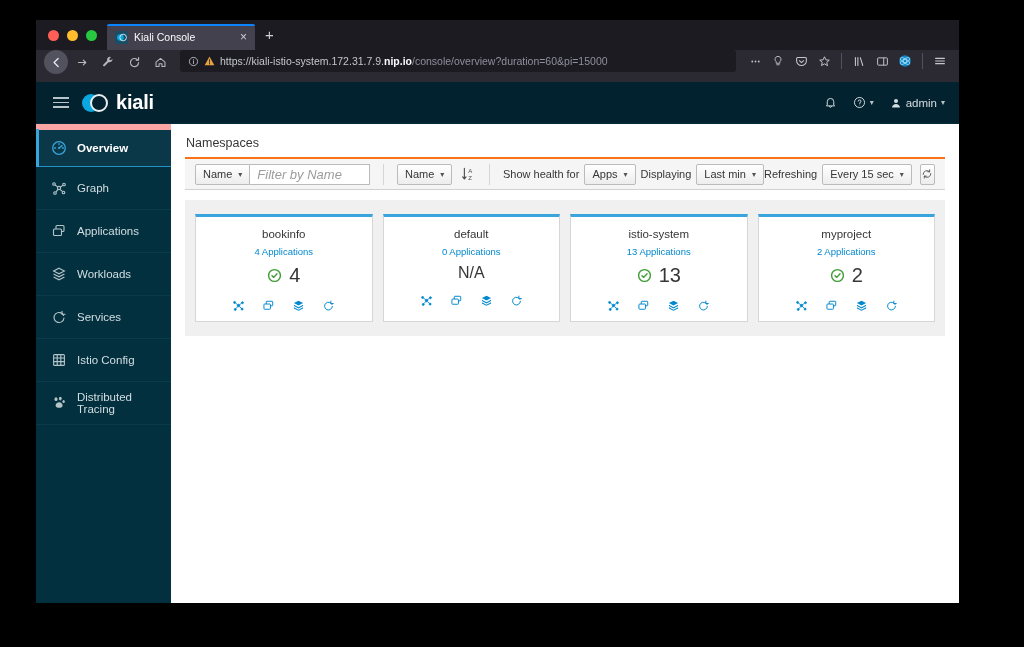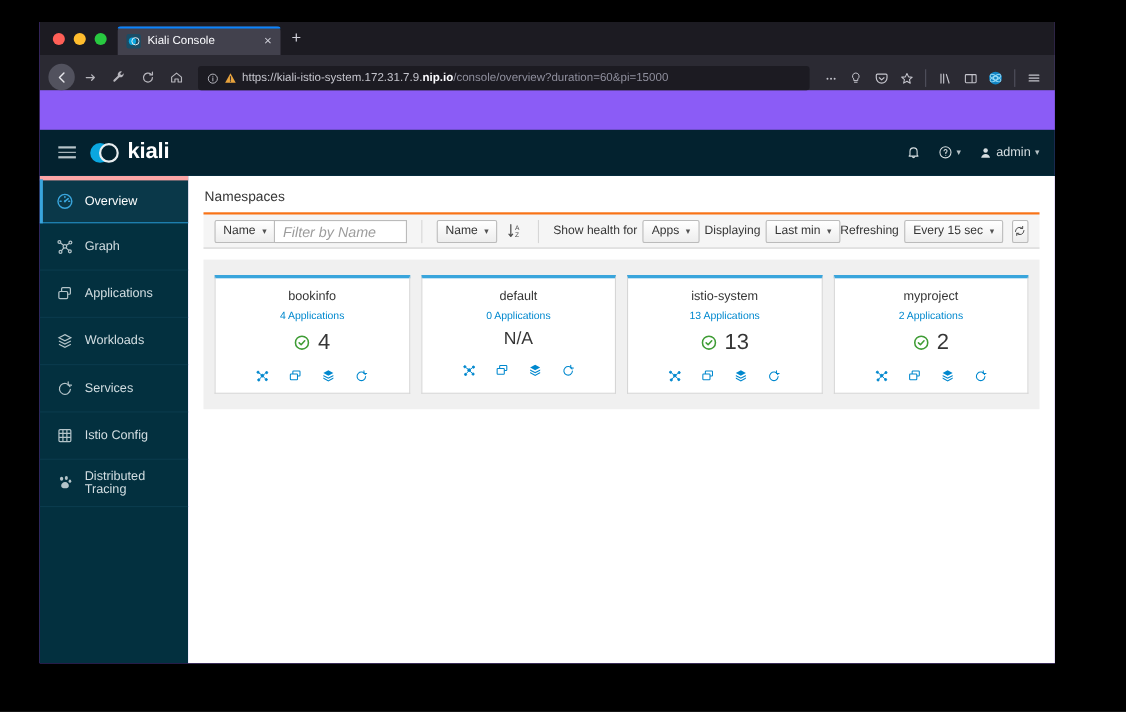--- a/index.html
+++ b/index.html
@@ -46,21 +46,21 @@
     background: #1a4d66; display: flex; align-items: center; justify-content: center;
     flex: 0 0 13px;
   }
   .tab-title { flex: 1; white-space: nowrap; overflow: hidden; text-overflow: ellipsis; }
   .tab-close { font-size: 12px; color: #cfcfd8; line-height: 1; padding: 0 2px; }
   .new-tab { color: #cfcfd8; font-size: 15px; padding: 0 10px 2px 10px; align-self: center; }
 
   
   .nav-bar {
     height: 32px; background: #2b2a33;
-    display: flex; align-items: flex-end; gap: 2px;
+    display: flex; align-items: flex-start; gap: 2px;
     padding: 0 8px; flex: 0 0 32px;
   }
   .nav-btn {
     width: 24px; height: 24px; display: flex;
     align-items: center; justify-content: center;
     color: #b7b6bd;
   }
   .nav-btn.back { background: #52525e; border-radius: 50%; color: #e8e8ed; }
   .url-bar {
     flex: 1; height: 22px; margin: 0 6px;
@@ -70,21 +70,21 @@
     white-space: nowrap; overflow: hidden;
   }
   .url-text { overflow: hidden; text-overflow: ellipsis; }
   .url-text b { color: #fbfbfe; font-weight: 700; }
   .url-text .dim { color: #8f8f9d; }
   .toolbar-right { display: flex; align-items: center; gap: 1px; }
   .tb-icon { width: 22px; height: 22px; display: flex; align-items: center; justify-content: center; color: #c5c5cd; }
   .tb-sep { width: 1px; height: 16px; background: #52525e; margin: 0 5px; }
 
   
-  .app { flex: 1; display: flex; flex-direction: column; min-height: 0; margin-top: 36px; }
+  .app { flex: 1; display: flex; flex-direction: column; min-height: 0; }
   .masthead {
     height: 42px; background: #03222f; flex: 0 0 42px;
     display: flex; align-items: center; padding: 0 14px 0 0;
     border-bottom: 1px solid #062c3c;
   }
   .hamburger { width: 46px; display: flex; flex-direction: column; gap: 3px; align-items: center; padding-left: 4px; }
   .hamburger i { display: block; width: 16px; height: 1.5px; background: #b7c4c9; }
   .brand { display: flex; align-items: center; gap: 8px; }
   .brand-mark { position: relative; width: 26px; height: 18px; }
   .brand-mark .c1 { position: absolute; left: 0; top: 0; width: 18px; height: 18px; border-radius: 50%; background: #0aa7e0; }
@@ -98,22 +98,22 @@
 
   
   .sidebar { width: 135px; background: #03303f; flex: 0 0 135px; }
   .nav-item {
     height: 43px; display: flex; align-items: center; gap: 10px;
     padding-left: 14px; color: #d3dee2; font-size: 11.5px;
     border-bottom: 1px solid #0a3b4d; position: relative;
   }
   .nav-item .ico { width: 17px; height: 17px; display: flex; align-items: center; justify-content: center; flex: 0 0 17px; opacity: .85; }
   .nav-item.active {
-    background: #0a3849; color: #fff; font-weight: 400;
-    border-top: 4px solid #fca5a5; border-bottom: 1px solid #2390c6;
+    background: #0a3849; color: #fff; font-weight: 700;
+    border-top: 6px solid #fca5a5; border-bottom: 1px solid #2390c6;
   }
   .nav-item.active::before {
     content: ""; position: absolute; left: 0; top: -1px; bottom: -1px; width: 3px; background: #39a5dc;
   }
   .nav-item.active .ico { opacity: 1; color: #39a5dc; }
 
   
   .main { flex: 1; background: #fff; min-width: 0; display: flex; flex-direction: column; }
   .page-title { font-size: 12.5px; color: #363636; padding: 12px 0 7px 15px; }
 

